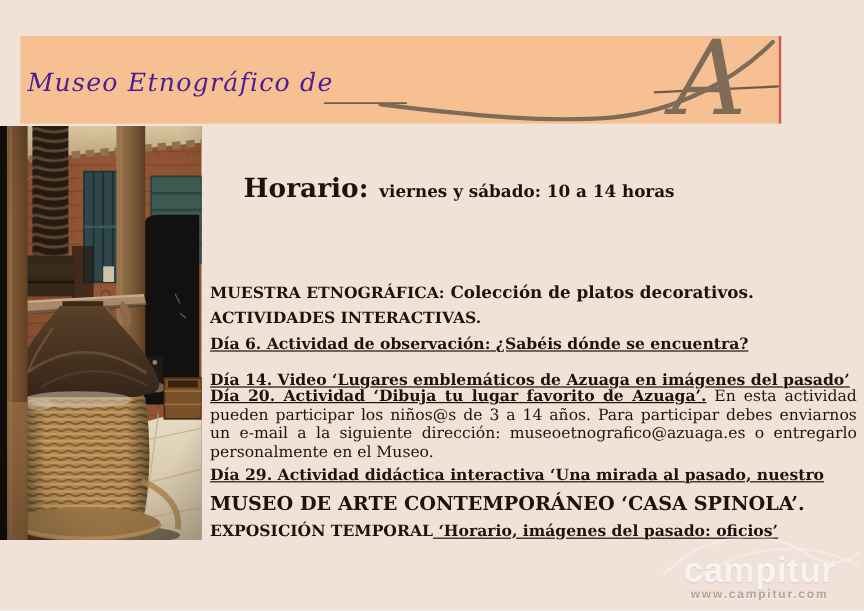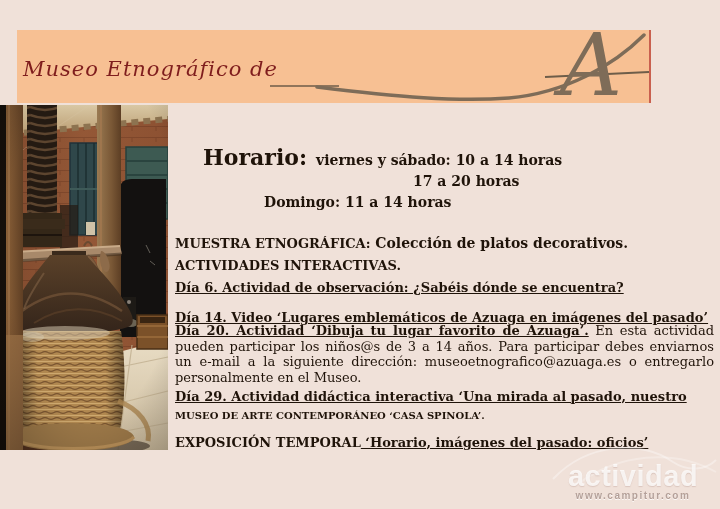--- a/index.html
+++ b/index.html
@@ -9,21 +9,21 @@
     font-family:"DejaVu Serif", serif; color:#1F1309;
   }
   
   .banner{
     position:absolute; left:17px; top:30px; width:632px; height:73px;
     background:#F7C093; border-right:2px solid #C9604F; box-sizing:content-box;
   }
   .banner-art{position:absolute; left:0; top:0; width:632px; height:73px;}
   .script-title{
     position:absolute; left:6px; top:27px; font-style:italic; font-size:21px;
-    letter-spacing:1px; color:#7f1d1d; white-space:nowrap;
+    letter-spacing:1px; color:#4c1d95; white-space:nowrap;
   }
   .main-title{
     position:absolute; left:237px; top:18px; font-size:36px; font-weight:bold;
     letter-spacing:5px; color:#241506; white-space:nowrap;
   }
   
   .photo{position:absolute; left:0; top:105px; width:168px; height:345px;}
   
   .txt{position:absolute; white-space:nowrap;}
   .sched-1{left:203px; top:144px;}
@@ -37,21 +37,21 @@
   .t13b{font-size:13px; font-weight:bold;text-decoration:underline;}
   .t13{font-size:13px;}
   .actividades{left:175px; top:258px;}
   .dia6{left:175px; top:280px;}
   .dia14{left:175px; top:310px;}
   .dia23{
     left:175px; top:323px; width:539px; white-space:normal;
     text-align:justify; line-height:15.5px; font-size:13px;
   }
   .dia29{left:175px; top:389px;}
-  .museo-arte{left:175px; top:410px; font-size:10px; font-weight:bold;}
+  .museo-arte{left:175px; top:410px; font-size:16px; font-weight:bold;}
   .exposicion{left:175px; top:432px;}
   
   .watermark{
     position:absolute; left:548px; top:446px; width:170px; height:60px;
     font-family:"Liberation Sans", sans-serif; text-align:center;
   }
   .wm-swirl{position:absolute; left:0; top:-12px; width:170px; height:50px;}
   .wm-name{
     position:absolute; left:0; top:14px; width:170px;
     font-size:29px; font-weight:bold; letter-spacing:0.5px;
@@ -221,22 +221,20 @@
       <line x1="9" y1="0" x2="9" y2="345" stroke="#A87C50" stroke-width="2" opacity="0.5"></line>
       <rect x="6" y="230" width="17" height="115" fill="#A87C4E" opacity="0.55"></rect>
     </g>
 
     <rect x="0" y="0" width="168" height="345" fill="url(#vigG)"></rect>
   </svg>
 
   <div class="txt sched-1">
     <span class="horario-label">Horario:</span><span class="sched-val">viernes y sábado: 10 a 14 horas</span>
   </div>
-  <div class="txt sched-2">17 a 20 horas</div>
-  <div class="txt sched-3">Domingo: 11 a 14 horas</div>
 
   <div class="txt muestra">
     <span class="t15b">MUESTRA ETNOGRÁFICA:</span><span class="t14b"> Colección de platos decorativos.</span>
   </div>
   <div class="txt actividades t15b">ACTIVIDADES INTERACTIVAS.</div>
   <div class="txt dia6 t13b">Día 6. Actividad de observación: ¿Sabéis dónde se encuentra?</div>
   <div class="txt dia14 t13b">Día 14. Video ‘Lugares emblemáticos de Azuaga en imágenes del pasado’</div>
   <div class="txt dia23">
     <span class="t13b">Día 20. Actividad ‘Dibuja tu lugar favorito de Azuaga’.</span><span class="t13"> En esta actividad pueden participar los niños@s de 3 a 14 años.  Para participar debes enviarnos un e-mail a la siguiente dirección: museoetnografico@azuaga.es o entregarlo personalmente en el Museo.</span>
   </div>
@@ -244,17 +242,17 @@
   <div class="txt museo-arte">MUSEO DE ARTE CONTEMPORÁNEO ‘CASA SPINOLA’.</div>
   <div class="txt exposicion">
     <span class="t15b">EXPOSICIÓN TEMPORAL</span><span class="t13b"> ‘Horario, imágenes del pasado: oficios’</span>
   </div>
 
   <div class="watermark">
     <svg class="wm-swirl" viewBox="0 0 170 50" aria-hidden="true">
       <path d="M5,45 C40,8 95,6 125,28 C140,38 158,36 168,26" stroke="rgba(255,255,255,0.35)" stroke-width="2" fill="none"></path>
       <path d="M30,50 C70,20 125,14 168,38" stroke="rgba(255,255,255,0.28)" stroke-width="2" fill="none"></path>
     </svg>
-    <div class="wm-name">actividad</div>
+    <div class="wm-name">campitur</div>
     <div class="wm-url">www.campitur.com</div>
   </div>
 
 </div>
 
 </body></html>

